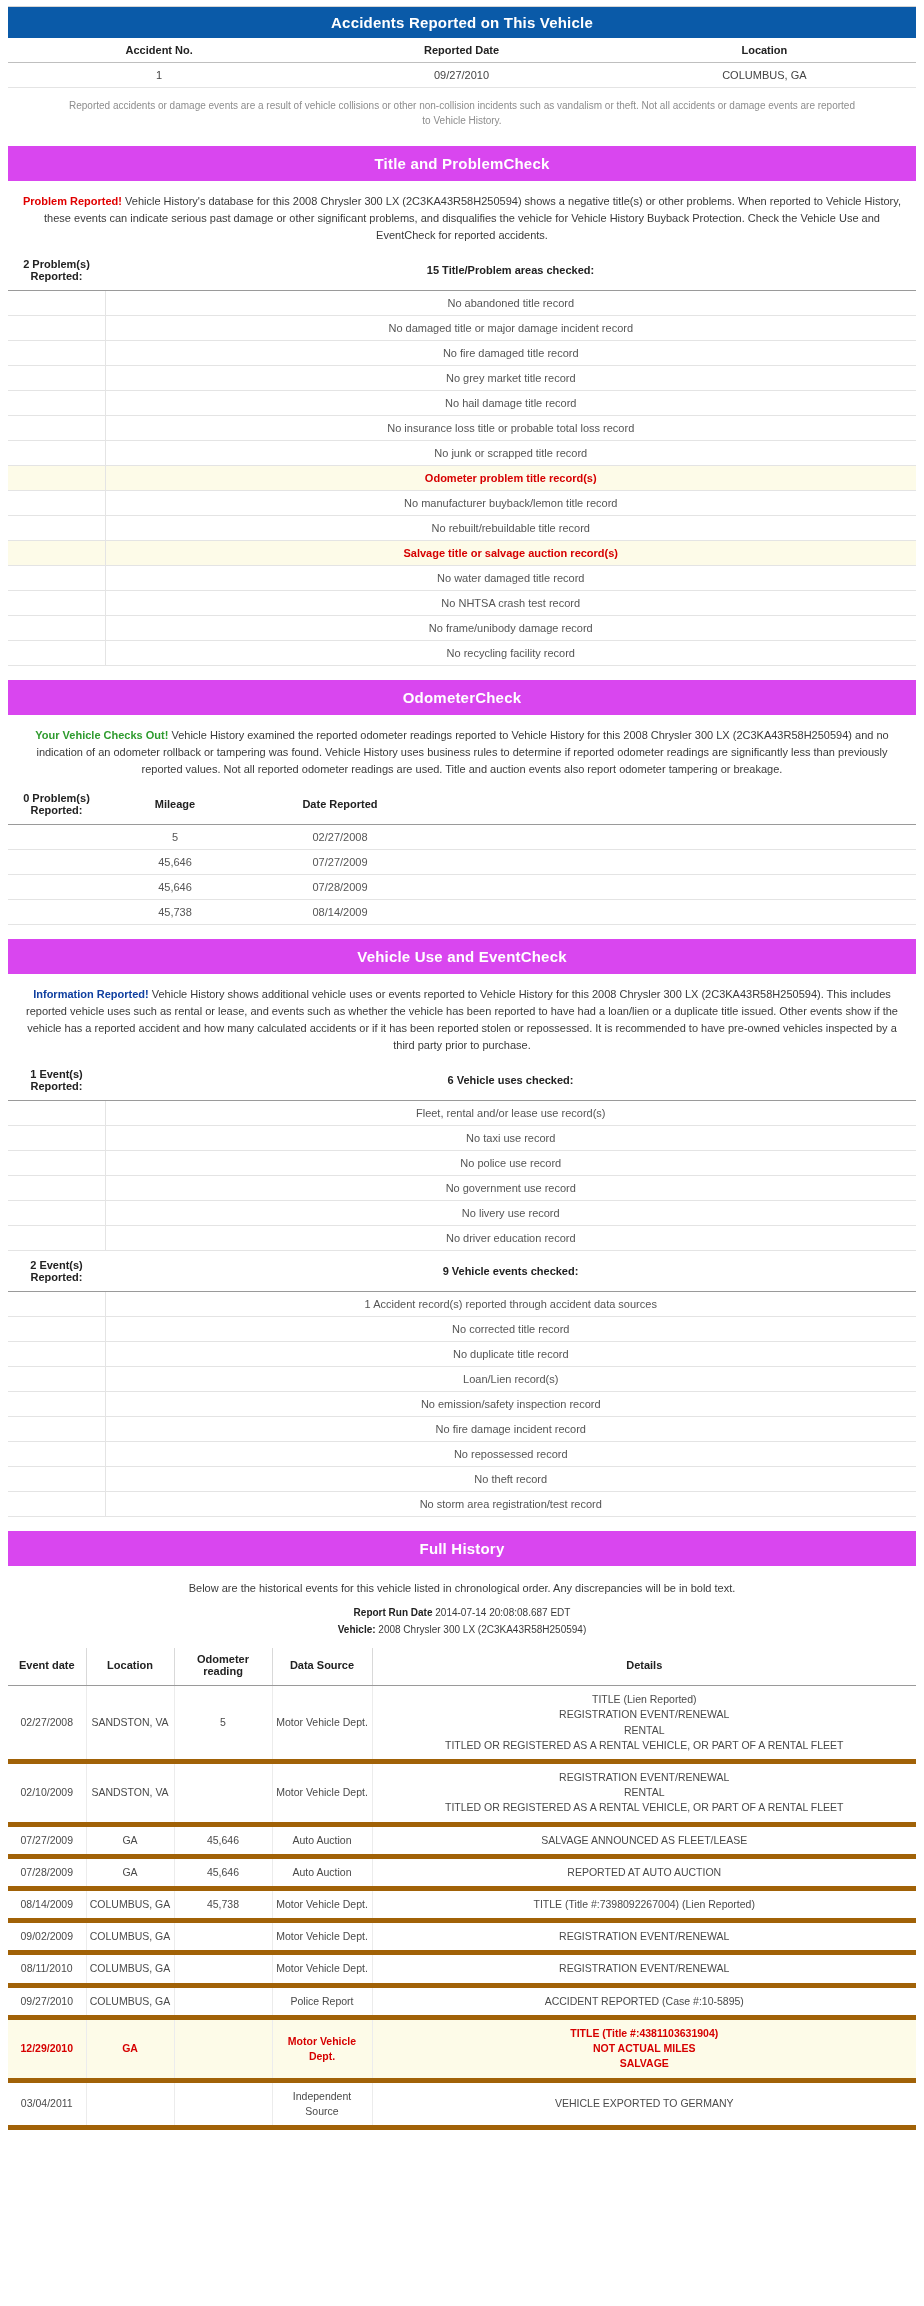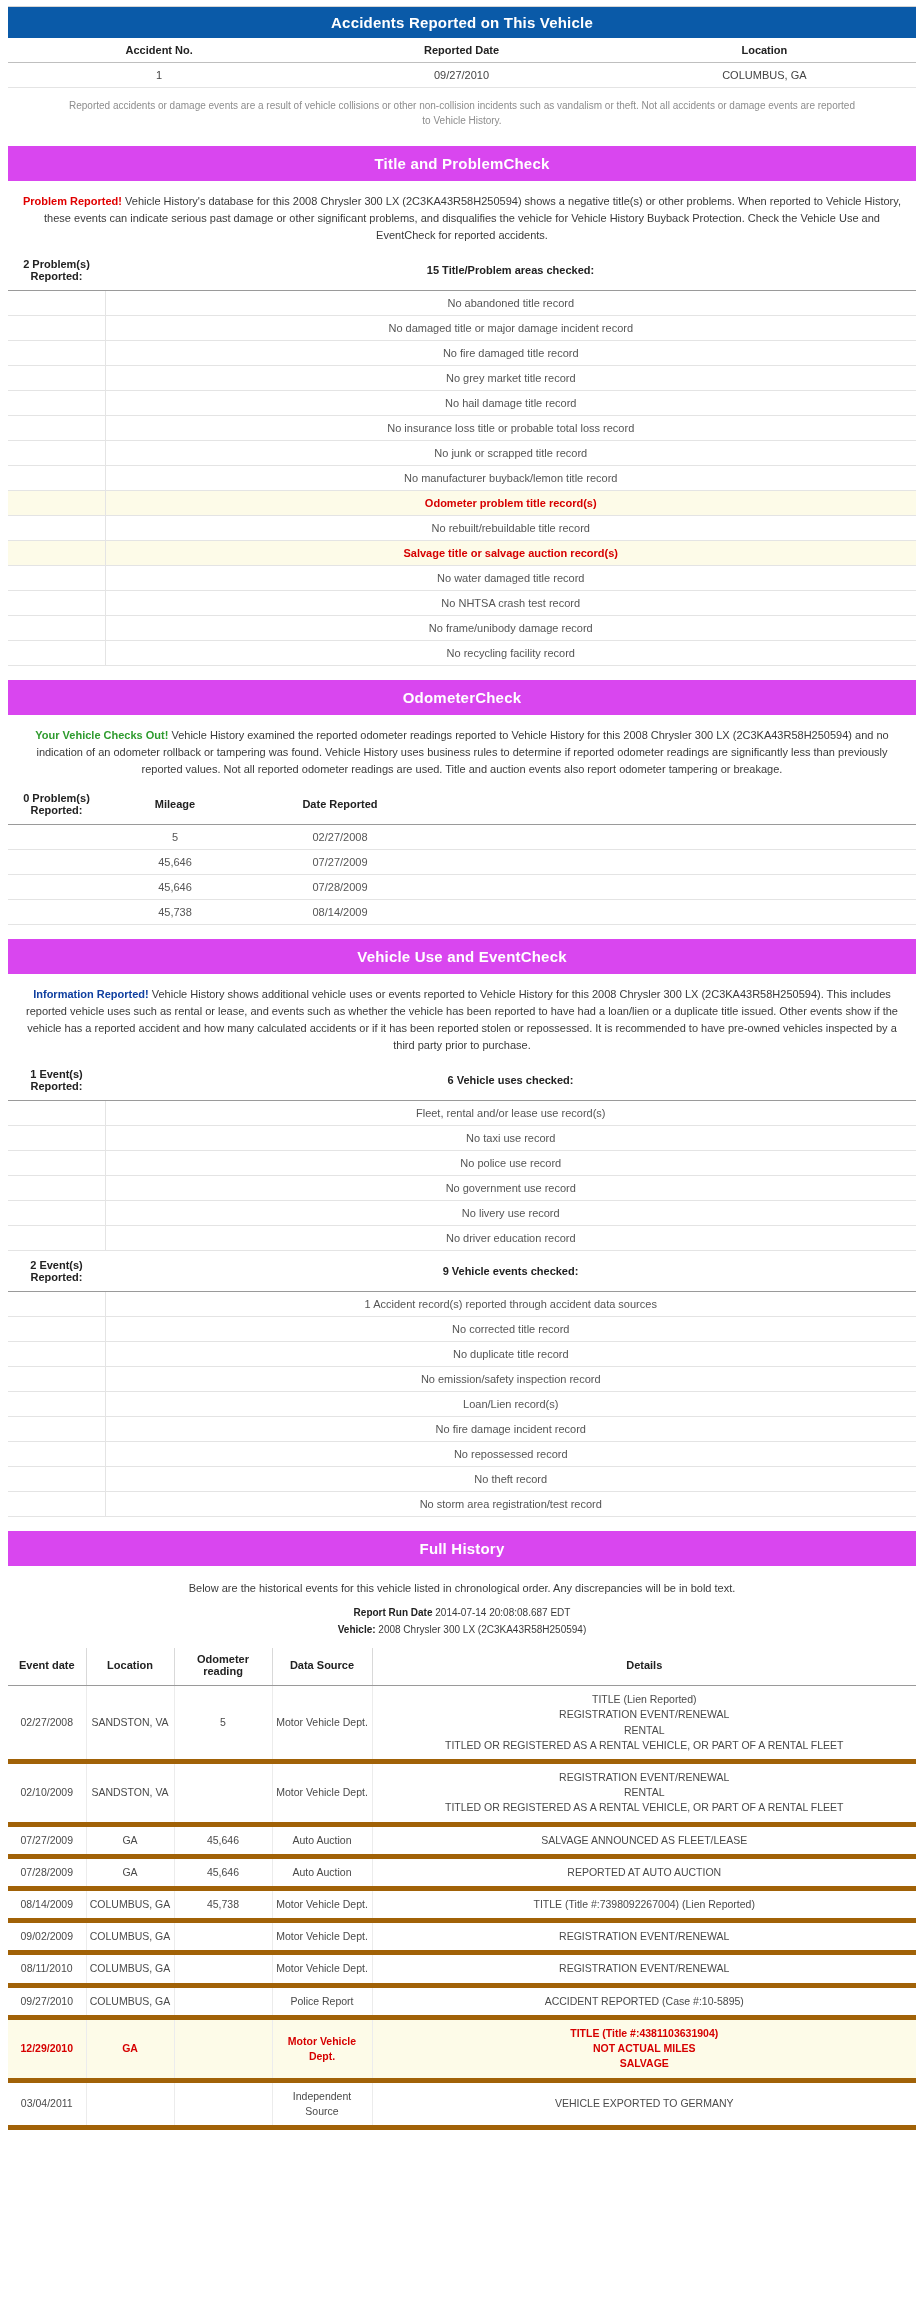--- a/index.html
+++ b/index.html
@@ -214,27 +214,27 @@
             <td>No hail damage title record</td>
           </tr>
         <tr class="chk-row">
             <td class="col-count-blank"></td>
             <td>No insurance loss title or probable total loss record</td>
           </tr>
         <tr class="chk-row">
             <td class="col-count-blank"></td>
             <td>No junk or scrapped title record</td>
           </tr>
+        <tr class="chk-row flag">
+            <td class="col-count-blank"></td>
+            <td>Odometer problem title record(s)</td>
+          </tr>
         <tr class="chk-row">
             <td class="col-count-blank"></td>
             <td>No manufacturer buyback/lemon title record</td>
-          </tr>
-        <tr class="chk-row flag">
-            <td class="col-count-blank"></td>
-            <td>Odometer problem title record(s)</td>
           </tr>
         <tr class="chk-row">
             <td class="col-count-blank"></td>
             <td>No rebuilt/rebuildable title record</td>
           </tr>
         <tr class="chk-row flag">
             <td class="col-count-blank"></td>
             <td>Salvage title or salvage auction record(s)</td>
           </tr>
         <tr class="chk-row">
@@ -351,25 +351,25 @@
         <tr class="chk-row">
             <td class="col-count-blank"></td>
             <td>No corrected title record</td>
           </tr>
         <tr class="chk-row">
             <td class="col-count-blank"></td>
             <td>No duplicate title record</td>
           </tr>
         <tr class="chk-row">
             <td class="col-count-blank"></td>
+            <td>Loan/Lien record(s)</td>
+          </tr>
+        <tr class="chk-row">
+            <td class="col-count-blank"></td>
             <td>No emission/safety inspection record</td>
-          </tr>
-        <tr class="chk-row">
-            <td class="col-count-blank"></td>
-            <td>Loan/Lien record(s)</td>
           </tr>
         <tr class="chk-row">
             <td class="col-count-blank"></td>
             <td>No fire damage incident record</td>
           </tr>
         <tr class="chk-row">
             <td class="col-count-blank"></td>
             <td>No repossessed record</td>
           </tr>
         <tr class="chk-row">

